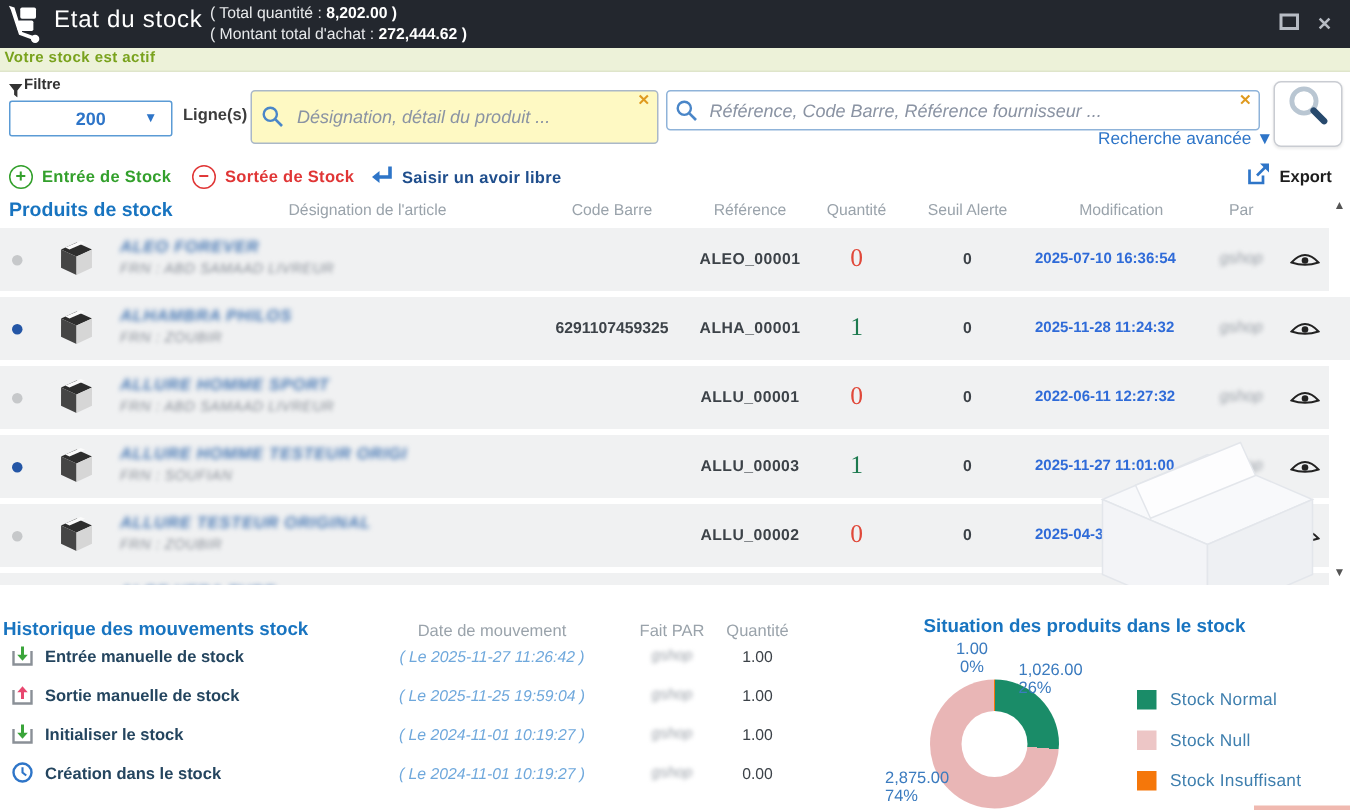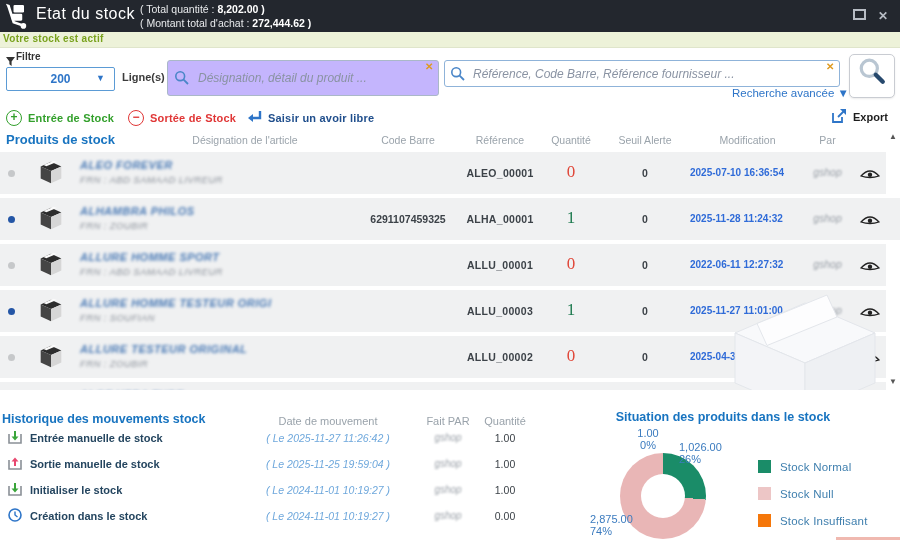--- a/index.html
+++ b/index.html
@@ -22,21 +22,21 @@
   .statusbar{left:0;top:32px;width:900px;height:15px;background:#edf2d9;border-bottom:1px solid #dfe5cb;}
   .statustext{left:3px;top:33px;font-size:10px;font-weight:bold;color:#79a21d;letter-spacing:.3px;}
 
   
   .filter-label{left:16px;top:51px;font-size:10px;font-weight:bold;color:#333;}
   .filter-ic{left:6px;top:52px;}
   .lines-select{left:6px;top:67px;width:107px;height:22px;border:1px solid #5b9bd5;border-radius:2px;
     background:#fff;color:#2e75c8;font-weight:bold;font-size:12px;text-align:center;line-height:22px;}
   .sel-caret{left:96px;top:67px;color:#2e75c8;font-size:9px;line-height:22px;}
   .lines-label{left:122px;top:71px;font-size:11px;font-weight:bold;color:#3c3c3c;}
-  .search1{left:167px;top:60px;width:272px;height:36px;background:#c4b5fd;border:1px solid #aab8c8;
+  .search1{left:167px;top:60px;width:272px;height:36px;background:#fef9c3;border:1px solid #aab8c8;
     border-radius:3px;box-sizing:border-box;padding:0 18px 0 30px;font-size:12px;color:#444;
     font-family:"Liberation Sans",sans-serif;}
   .search2{left:444px;top:60px;width:396px;height:27px;background:#fff;border:1px solid #8fb3d9;
     border-radius:3px;box-sizing:border-box;padding:0 18px 0 28px;font-size:12px;color:#444;
     font-family:"Liberation Sans",sans-serif;}
   input::placeholder{font-style:italic;color:#8a93a3;opacity:1;}
   .mag1{left:174px;top:70px;} .mag2{left:450px;top:66px;}
   .clearx{font-size:10px;font-weight:bold;color:#df9a1f;cursor:default;}
   .x1{left:425px;top:61px;} .x2{left:826px;top:61px;}
   .adv-link{left:732px;top:87px;width:145px;font-size:11.5px;color:#2e75c8;text-align:left;}

